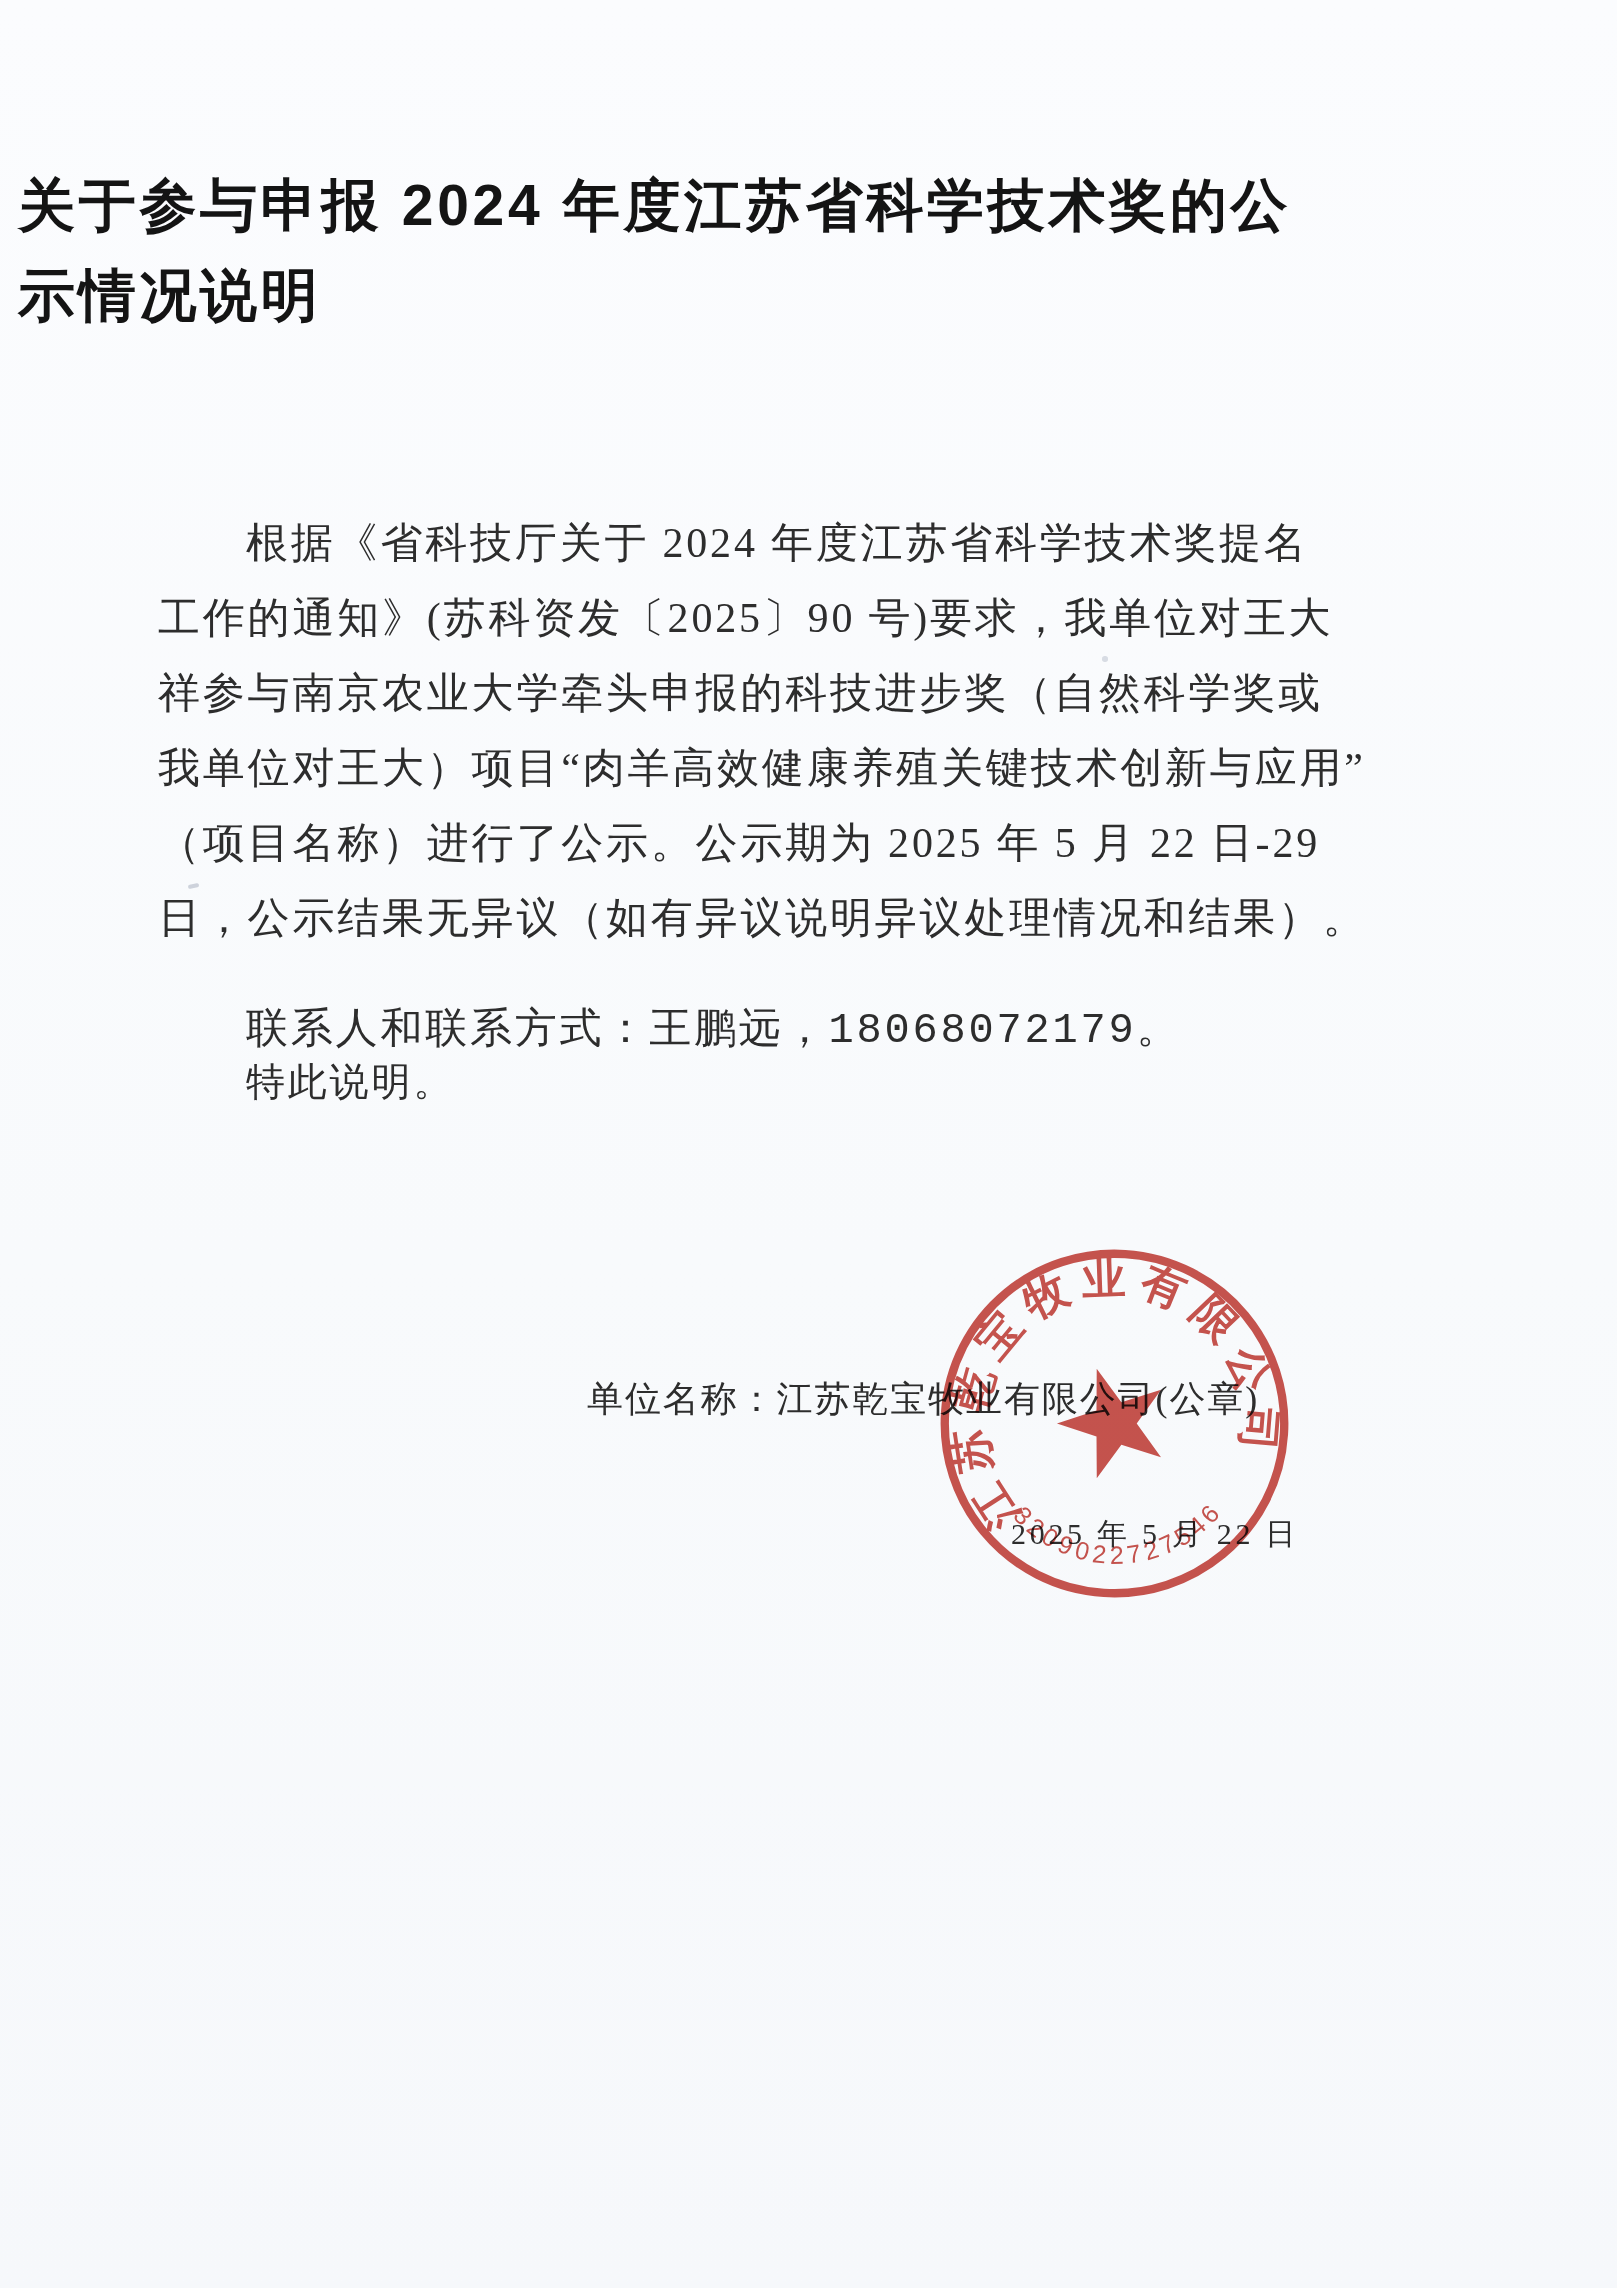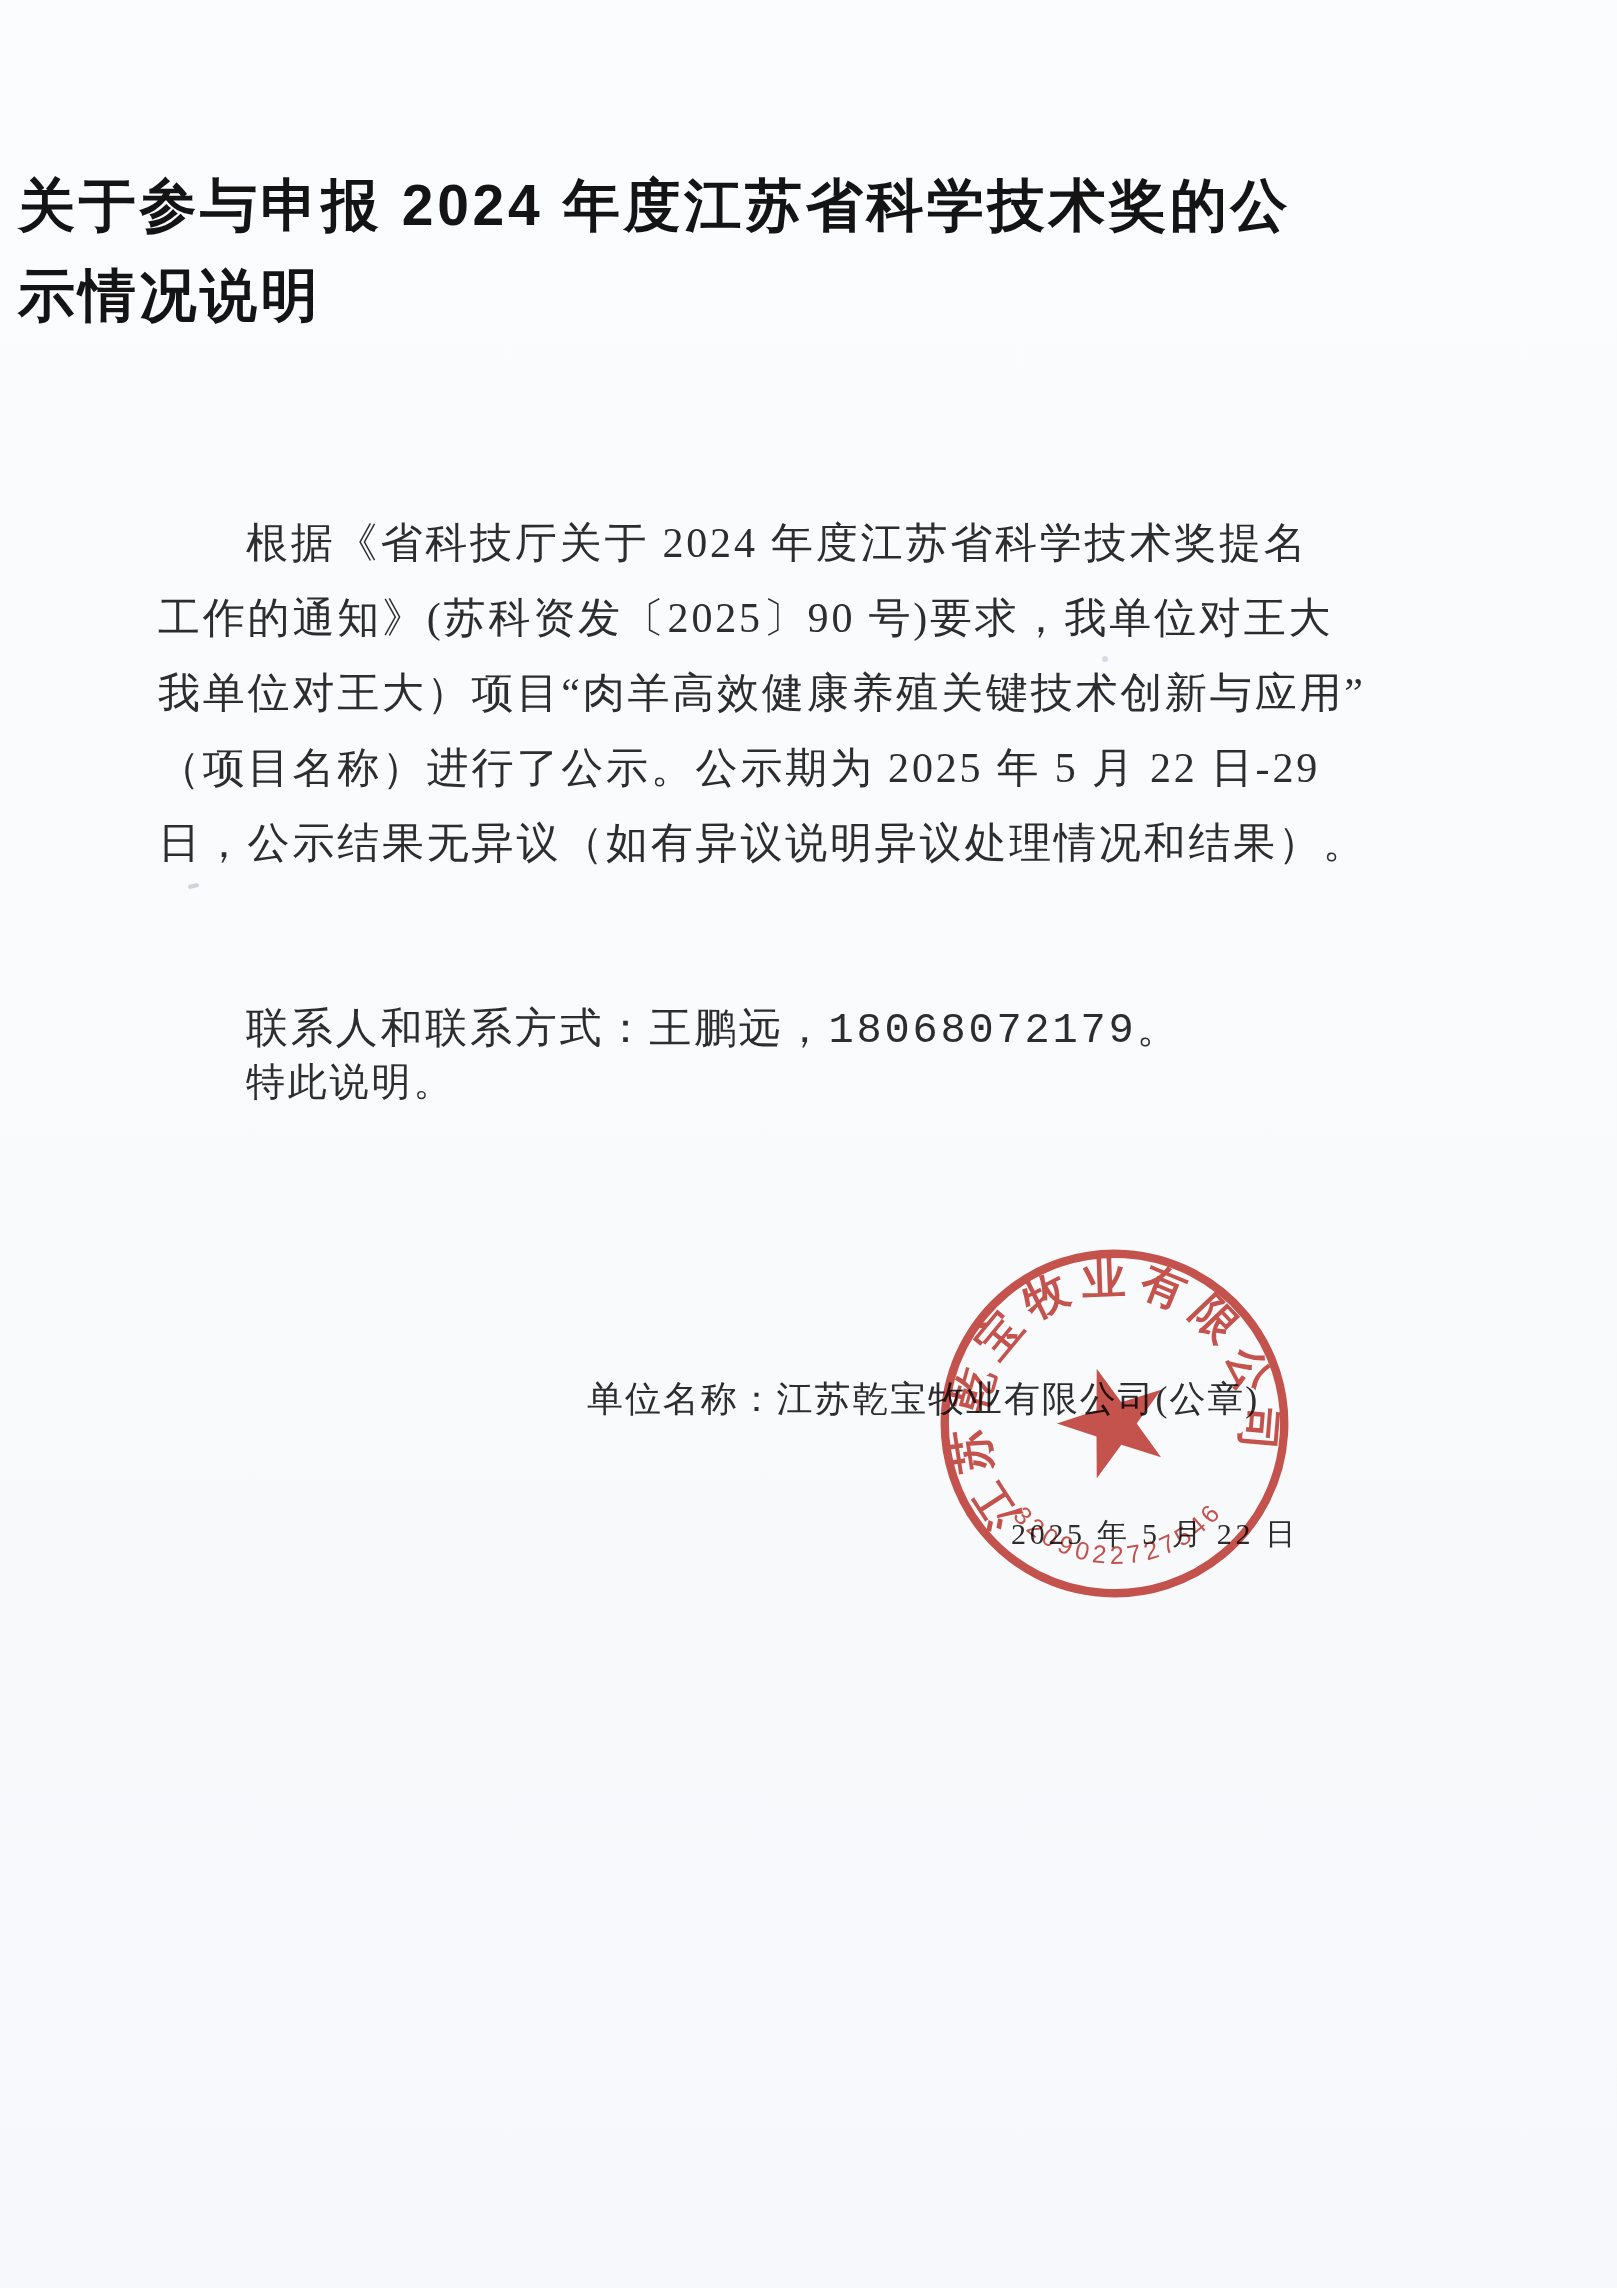--- a/index.html
+++ b/index.html
@@ -124,20 +124,21 @@
 <body>
 
 <div class="page">
 
   <div class="title-line" id="title-line1">关于参与申报 2024 年度江苏省科学技术奖的公</div>
   <div class="title-line" id="title-line2">示情况说明</div>
 
   <div class="body-block">
     <div class="body-line indent">根据《省科技厅关于 2024 年度江苏省科学技术奖提名</div>
     <div class="body-line">工作的通知》(苏科资发〔2025〕90 号)要求，我单位对王大</div>
+    <div class="body-line">祥参与南京农业大学牵头申报的科技进步奖（自然科学奖或</div>
     <div class="body-line">我单位对王大）项目“肉羊高效健康养殖关键技术创新与应用”</div>
     <div class="body-line">（项目名称）进行了公示。公示期为 2025 年 5 月 22 日-29</div>
     <div class="body-line">日，公示结果无异议（如有异议说明异议处理情况和结果）。</div>
   </div>
 
   <div class="contact-line">联系人和联系方式：王鹏远，18068072179。</div>
 
   <div class="closing-line">特此说明。</div>
 
   <div class="signature-line">单位名称：江苏乾宝牧业有限公司(公章)</div>

